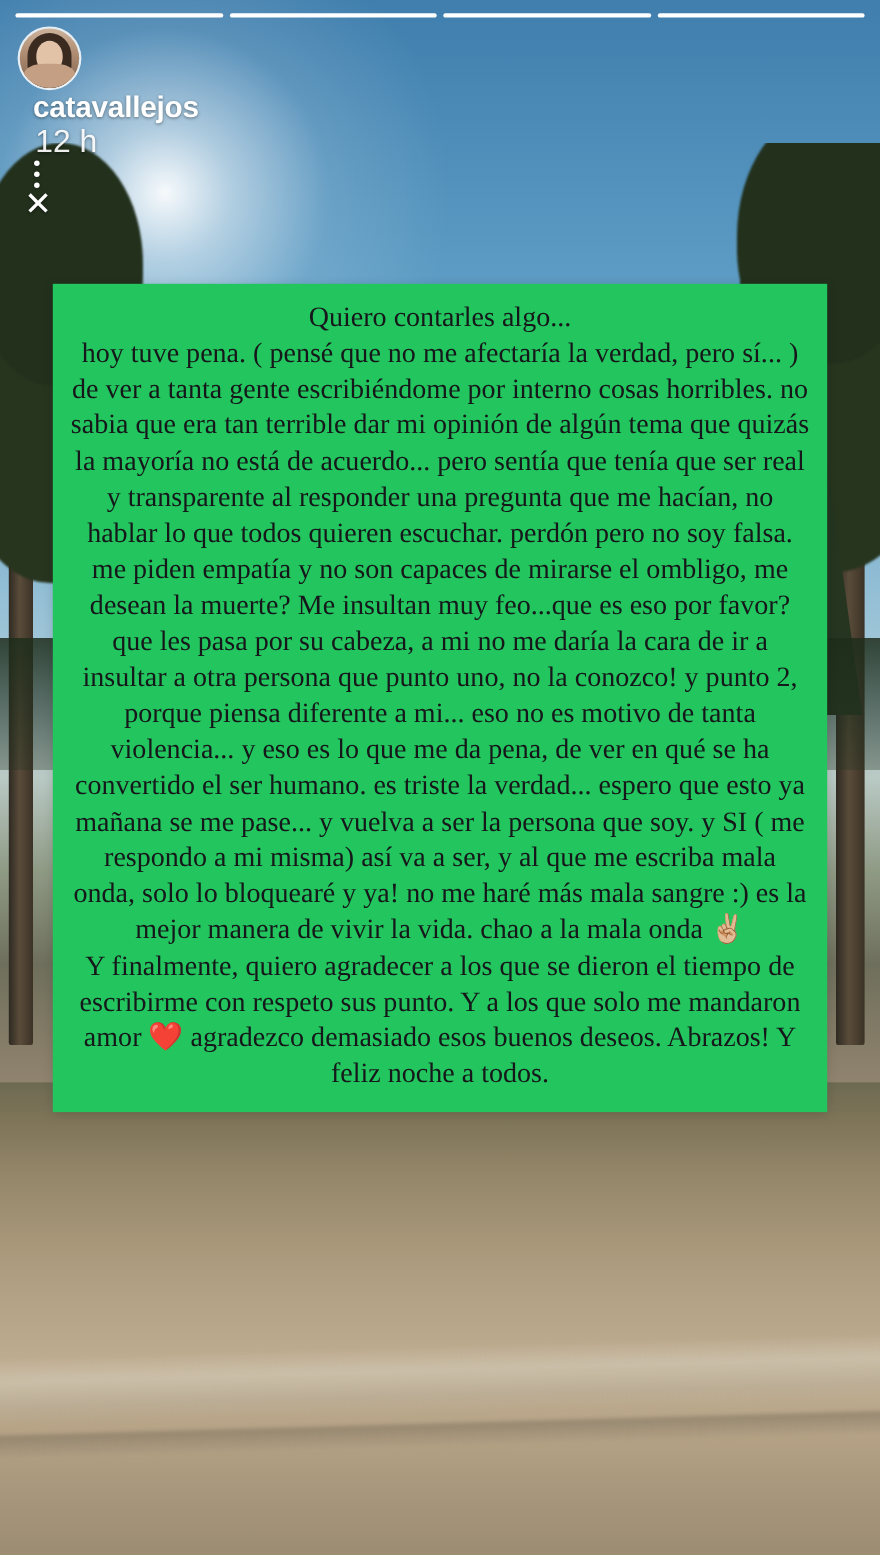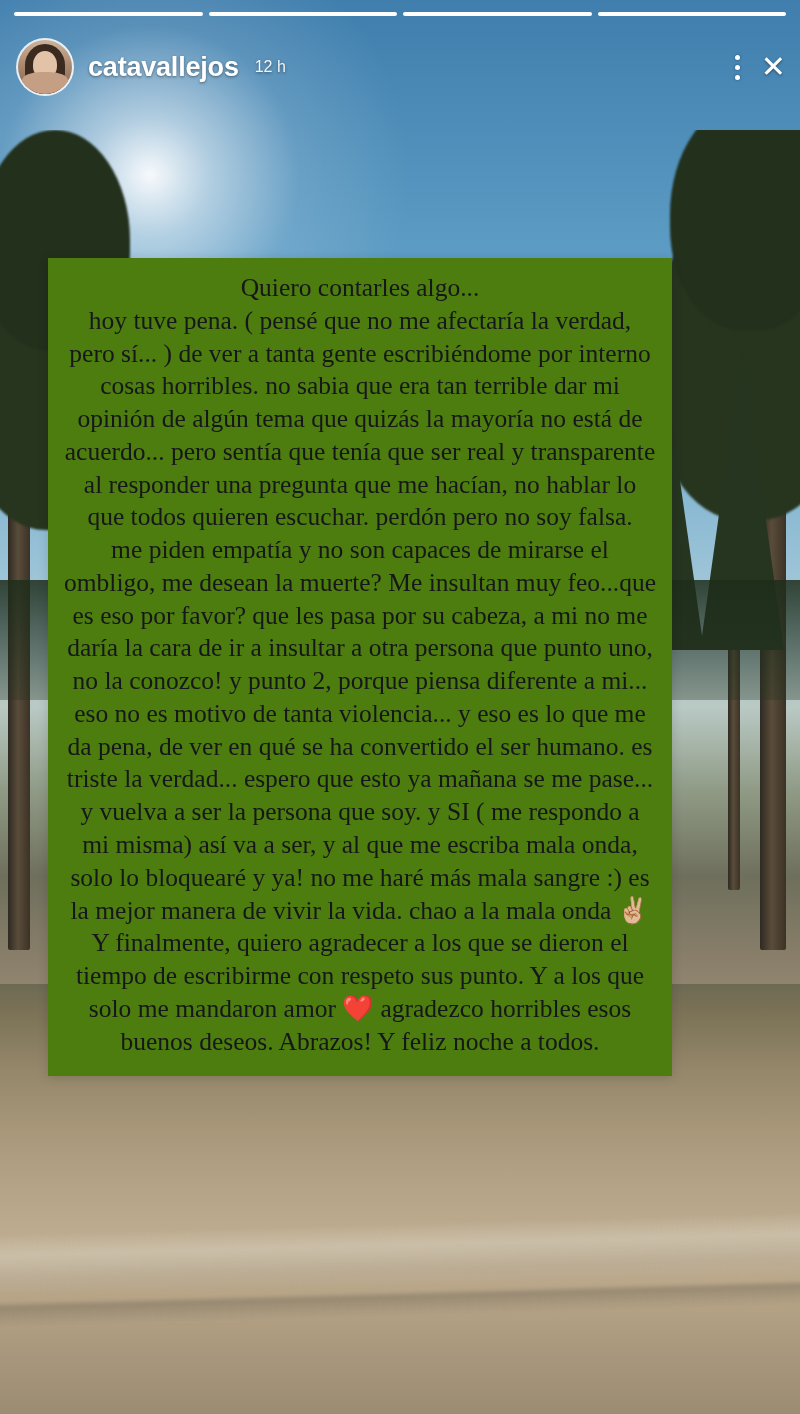--- a/index.html
+++ b/index.html
@@ -111,27 +111,27 @@
     flex: 1;
     height: 4px;
     border-radius: 3px;
     background: rgba(255,255,255,0.42);
   }
   .progress-seg.full { background: #ffffff; }
 
   
   .header {
     position: absolute;
-    top: 36px;
+    top: 24px;
     left: 16px;
     right: 14px;
     height: 62px;
     display: flex;
-    align-items: center;
     z-index: 30;
+    flex-direction: column;
   }
   .avatar-ring {
     width: 58px;
     height: 58px;
     border-radius: 50%;
     padding: 2px;
     background: rgba(255,255,255,0.85);
     box-sizing: border-box;
     flex: 0 0 auto;
   }
@@ -182,21 +182,21 @@
     margin-left: 14px;
     color: #ffffff;
     font-size: 27px;
     font-weight: bold;
     letter-spacing: -0.2px;
     text-shadow: 0 1px 3px rgba(0,0,0,0.45);
   }
   .timestamp {
     margin-left: 16px;
     color: rgba(255,255,255,0.92);
-    font-size: 16px;
+    font-size: 29px;
     text-shadow: 0 1px 3px rgba(0,0,0,0.45);
   }
   .header-spacer { flex: 1 1 auto; }
   .more-btn {
     width: 34px;
     height: 46px;
     display: flex;
     flex-direction: column;
     align-items: center;
     justify-content: center;
@@ -217,22 +217,22 @@
     margin-left: 6px;
     text-shadow: 0 1px 3px rgba(0,0,0,0.45);
     cursor: pointer;
   }
 
   
   .text-card {
     position: absolute;
     left: 48px;
     top: 258px;
-    width: 624px;
-    background: #4d7c0f;
+    width: 704px;
+    background: #22c55e;
     padding: 14px 16px 18px 16px;
     box-sizing: border-box;
     z-index: 20;
     box-shadow: 0 2px 10px rgba(0,0,0,0.15);
   }
   .text-card p {
     margin: 0;
     font-family: "Liberation Serif", serif;
     font-size: 25.5px;
     line-height: 1.285;
@@ -305,16 +305,16 @@
       <i></i>
       <i></i>
     </div>
     <div class="close-btn">✕</div>
   </div>
 
   <div class="text-card">
     <p>Quiero contarles algo...</p>
     <p class="left">hoy tuve pena. ( pensé que no me afectaría la verdad, pero sí... ) de ver a tanta gente escribiéndome por interno cosas horribles. no sabia que era tan terrible dar mi opinión de algún tema que quizás la mayoría no está de acuerdo... pero sentía que tenía que ser real y transparente al responder una pregunta que me hacían, no hablar lo que todos quieren escuchar. perdón pero no soy falsa.</p>
     <p class="left">me piden empatía y no son capaces de mirarse el ombligo, me desean la muerte? Me insultan muy feo...que es eso por favor? que les pasa por su cabeza, a mi no me daría la cara de ir a insultar a otra persona que punto uno, no la conozco! y punto 2, porque piensa diferente a mi... eso no es motivo de tanta violencia... y eso es lo que me da pena, de ver en qué se ha convertido el ser humano. es triste la verdad... espero que esto ya mañana se me pase... y vuelva a ser la persona que soy. y SI ( me respondo a mi misma) así va a ser, y al que me escriba mala onda, solo lo bloquearé y ya! no me haré más mala sangre :) es la mejor manera de vivir la vida. chao a la mala onda ✌🏼</p>
-    <p class="left">Y finalmente, quiero agradecer a los que se dieron el tiempo de escribirme con respeto sus punto. Y a los que solo me mandaron amor ❤️ agradezco horribles esos buenos deseos. Abrazos! Y feliz noche a todos.</p>
+    <p class="left">Y finalmente, quiero agradecer a los que se dieron el tiempo de escribirme con respeto sus punto. Y a los que solo me mandaron amor ❤️ agradezco demasiado esos buenos deseos. Abrazos! Y feliz noche a todos.</p>
   </div>
 
 </div>
 
 </body></html>

